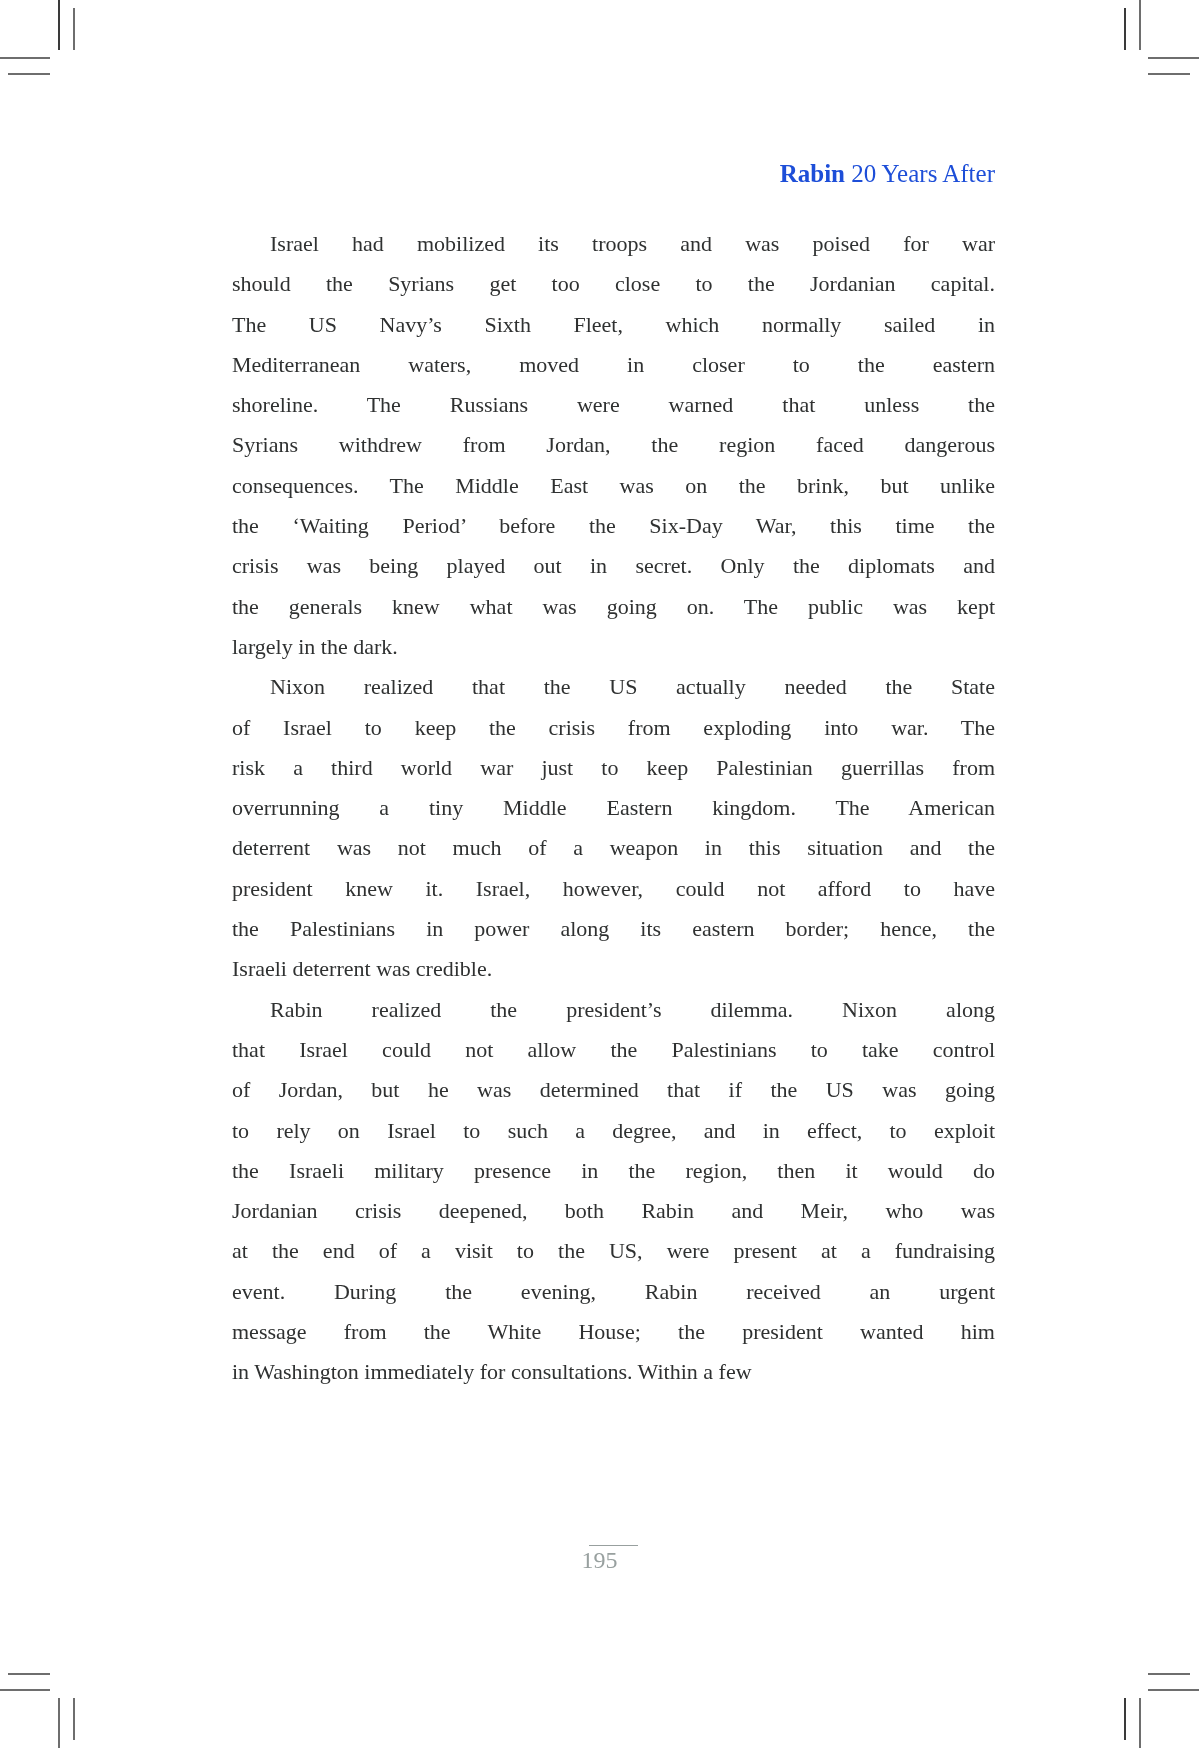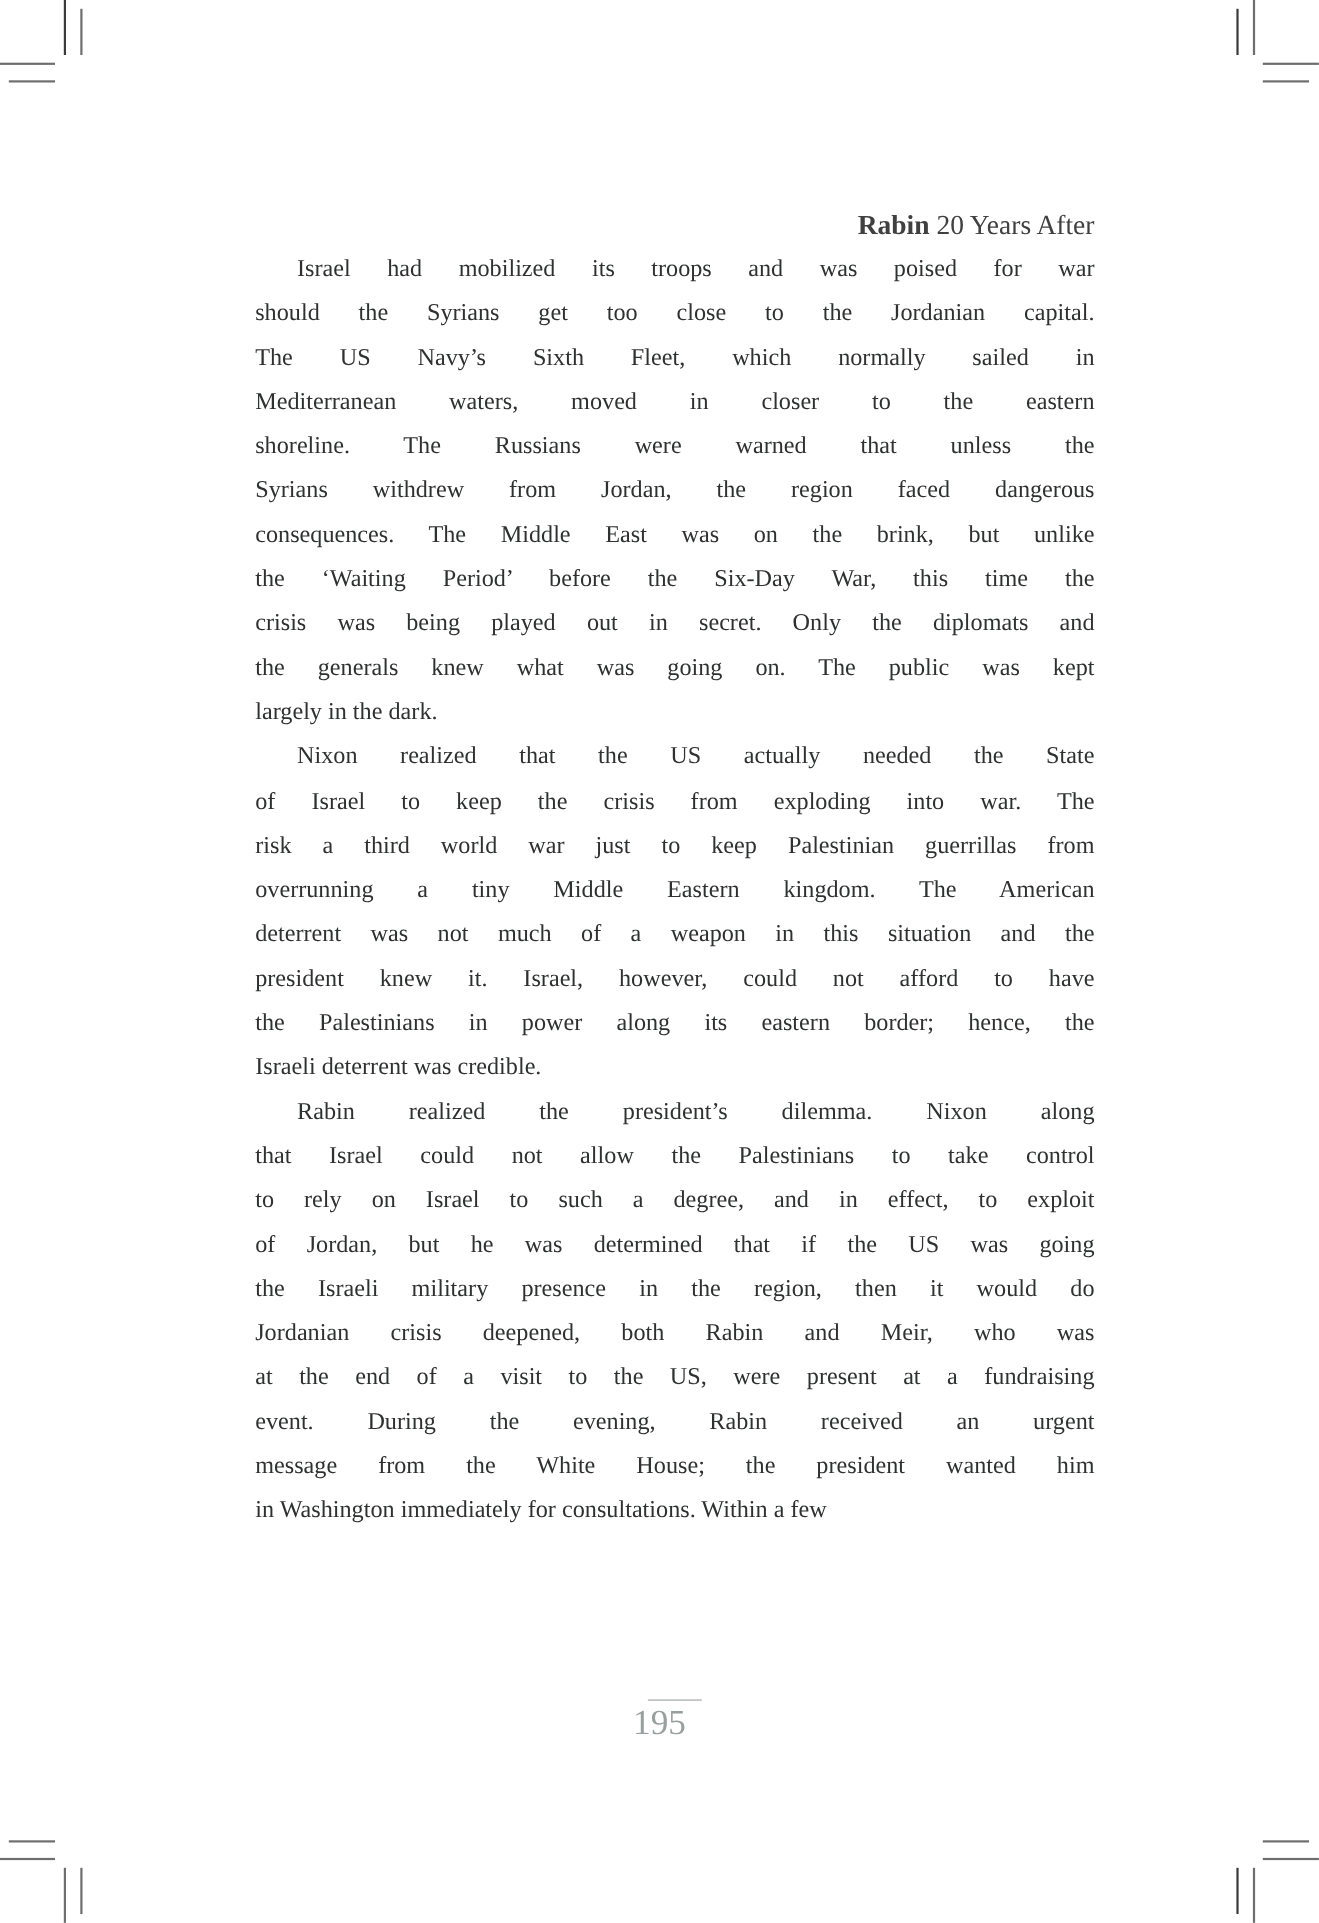--- a/index.html
+++ b/index.html
@@ -6,41 +6,41 @@
   body { width: 1199px; height: 1748px; position: relative; overflow: hidden; }
   .page { position: absolute; left: 0; top: 0; width: 1199px; height: 1748px; background: #fff; }
 
   
   .mark { position: absolute; background: #6e6e6e; }
   .mark.dark { background: #3a3a3a; }
 
   .running-header {
     position: absolute; right: 204px; top: 160px;
     font-family: "Liberation Serif", "DejaVu Serif", serif;
-    font-size: 25px; color: #404040; white-space: nowrap; margin-top: 32px;
+    font-size: 25px; color: #1d4ed8; white-space: nowrap;
   }
   .running-header .bold { font-weight: bold; }
 
   .body-text {
     position: absolute; left: 232px; top: 224px; width: 763px;
     font-family: "Liberation Serif", "DejaVu Serif", serif;
     font-size: 22px; color: #2f3131;
   }
   .line {
     display: block; height: 40.3px; line-height: 40.3px;
     text-align: justify; text-align-last: justify; white-space: nowrap;
     overflow: visible;
   }
   .line.indent { padding-left: 38px; }
   .line.last { text-align-last: left; }
 
   .folio {
     position: absolute; left: 0; width: 1199px; top: 1547px; text-align: center;
     font-family: "Liberation Serif", "DejaVu Serif", serif;
-    font-size: 32px; color: #98a09f;
+    font-size: 24px; color: #98a09f;
   }
   .folio-rule { position: absolute; left: 589px; top: 1545px; width: 49px; height: 1px; background: #98a09f; }
 </style>
 </head>
 <body>
 
 <div class="page">
 
   <div class="mark dark" style="left:58px;top:0;width:2px;height:50px;"></div>
   <div class="mark" style="left:73px;top:8px;width:2px;height:42px;"></div>
@@ -86,22 +86,22 @@
         <span class="line">risk a third world war just to keep Palestinian guerrillas from</span>
         <span class="line">overrunning a tiny Middle Eastern kingdom. The American</span>
         <span class="line">deterrent was not much of a weapon in this situation and the</span>
         <span class="line">president knew it. Israel, however, could not afford to have</span>
         <span class="line">the Palestinians in power along its eastern border; hence, the</span>
         <span class="line last">Israeli deterrent was credible.</span>
       </div>
       <div>
         <span class="line indent">Rabin realized the president’s dilemma. Nixon along</span>
         <span class="line">that Israel could not allow the Palestinians to take control</span>
+        <span class="line">of Jordan, but he was determined that if the US was going</span>
         <span class="line">to rely on Israel to such a degree, and in effect, to exploit</span>
-        <span class="line">of Jordan, but he was determined that if the US was going</span>
         <span class="line">the Israeli military presence in the region, then it would do</span>
         <span class="line">Jordanian crisis deepened, both Rabin and Meir, who was</span>
         <span class="line">at the end of a visit to the US, were present at a fundraising</span>
         <span class="line">event. During the evening, Rabin received an urgent</span>
         <span class="line">message from the White House; the president wanted him</span>
         <span class="line last">in Washington immediately for consultations. Within a few</span>
       </div>
     </div>
 
   <div class="folio-rule"></div>

